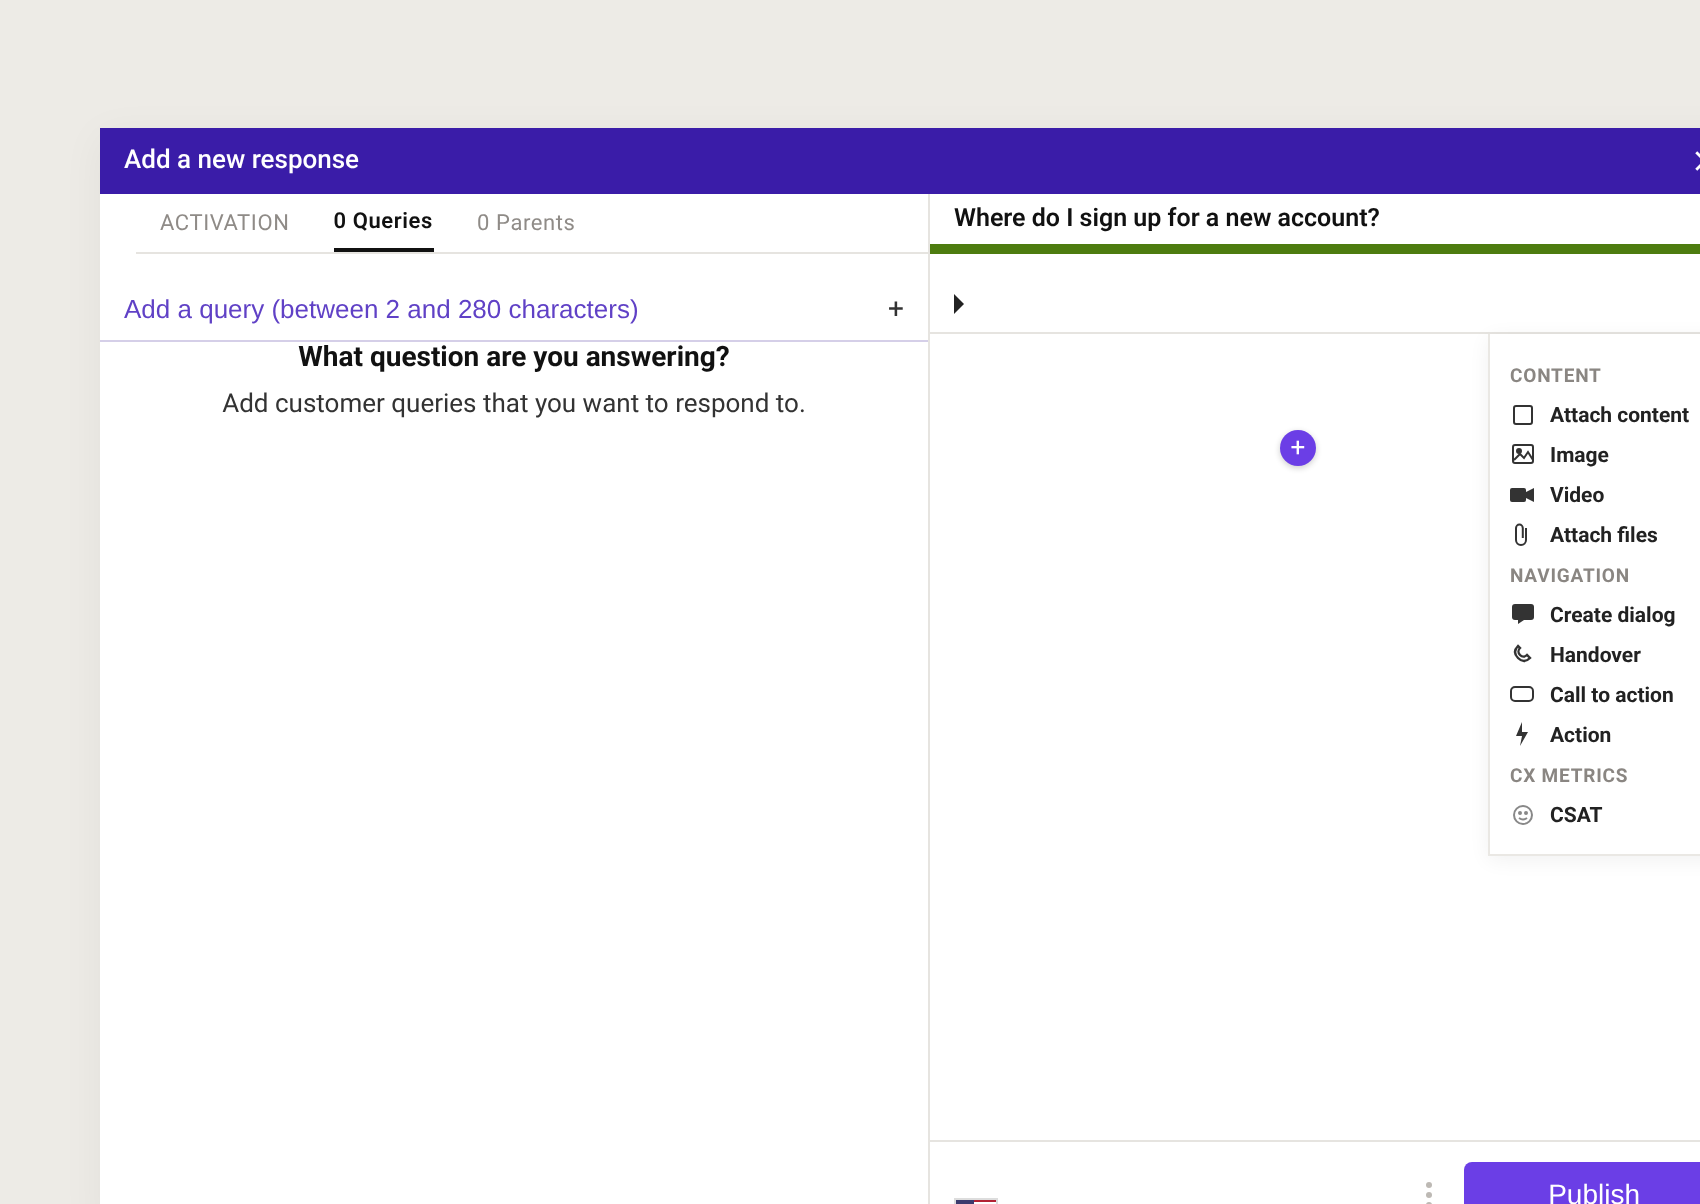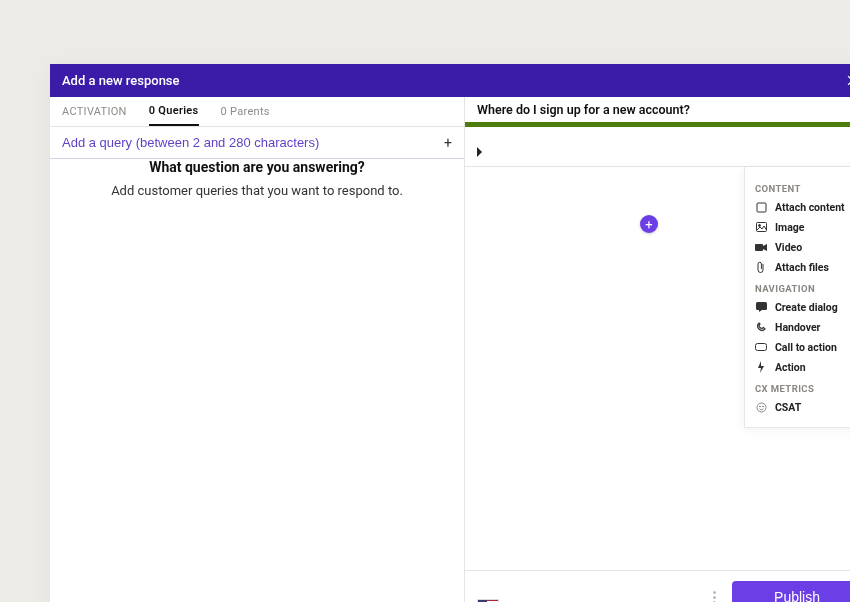--- a/index.html
+++ b/index.html
@@ -16,24 +16,24 @@
     background: #3a1ca8;
     color: #fff;
     display: flex; align-items: center; justify-content: space-between;
     height: 33px;
     padding: 0 14px 0 12px;
     font-size: 13px; font-weight: 500;
   }
   .close-btn { cursor: pointer; display:flex; align-items:center; }
   .body { flex: 1; display: flex; min-height: 0; }
   .left-pane { flex: 0 0 415px; border-right: 1px solid #e6e4e0; display:flex; flex-direction:column; position:relative; }
-  .tabs { display:flex; align-items:flex-start; gap: 22px; padding: 0 12px; height: 30px; border-bottom:1px solid #e6e4e0; }
+  .tabs { display:flex; align-items:flex-start; gap: 22px; padding: 0 12px; height: 30px; border-bottom:1px solid #e6e4e0;margin-left:18px; }
   .tab { font-size: 11px; letter-spacing: .3px; color:#8f8b87; cursor:pointer; height:100%; display:flex; align-items:center; }
   .tab.active { color:#111; font-weight:600; border-bottom:2px solid #111; }
-  .query-input-row { display:flex; align-items:center; justify-content:space-between; padding: 0 12px; height: 32px; border-bottom:1px solid #d5cfe8; }
+  .query-input-row { display:flex; align-items:center; justify-content:space-between; padding: 0 12px; height: 32px; border-bottom:1px solid #d5cfe8;margin-top:12px; }
   .query-input { border:none; outline:none; font-size:13px; color:#4f2dc0; width: 90%; background:transparent; }
   .query-input::placeholder { color:#4f2dc0; opacity:0.9; }
   .plus-small { color:#333; font-size:14px; cursor:pointer; }
   .left-empty { flex:1; display:flex; flex-direction:column; align-items:center; text-align:center; padding: 0 40px 100px; }
   .left-empty h3 { font-size:14px; font-weight:700; color:#111; margin-bottom:8px; }
   .left-empty p { font-size:13px; color:#333; }
   .right-pane { flex:1; display:flex; flex-direction:column; position:relative; }
   .question-bar { height:30px; border-bottom:5px solid #4d7c0f; display:flex; align-items:center; padding:0 12px; font-size:12.5px; font-weight:600; color:#111; }
   .block-row { height:40px; border-bottom:1px solid #e6e4e0; display:flex; align-items:center; padding:0 12px; }
   .arrow-tag { width:20px; height:11px; background:#222; position:relative; }

